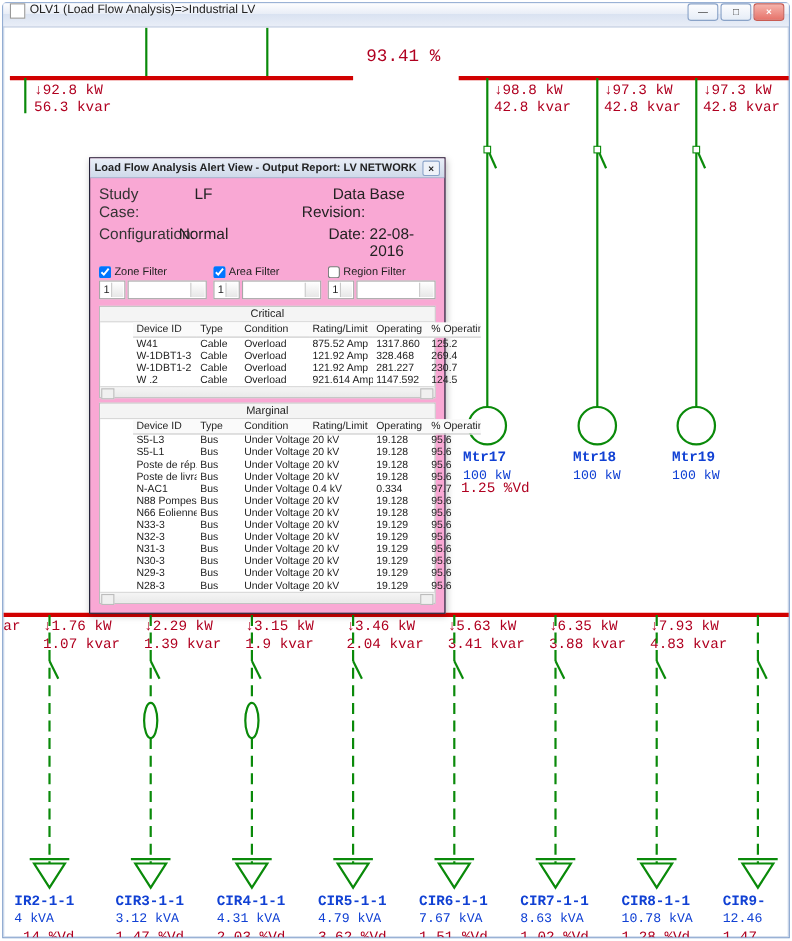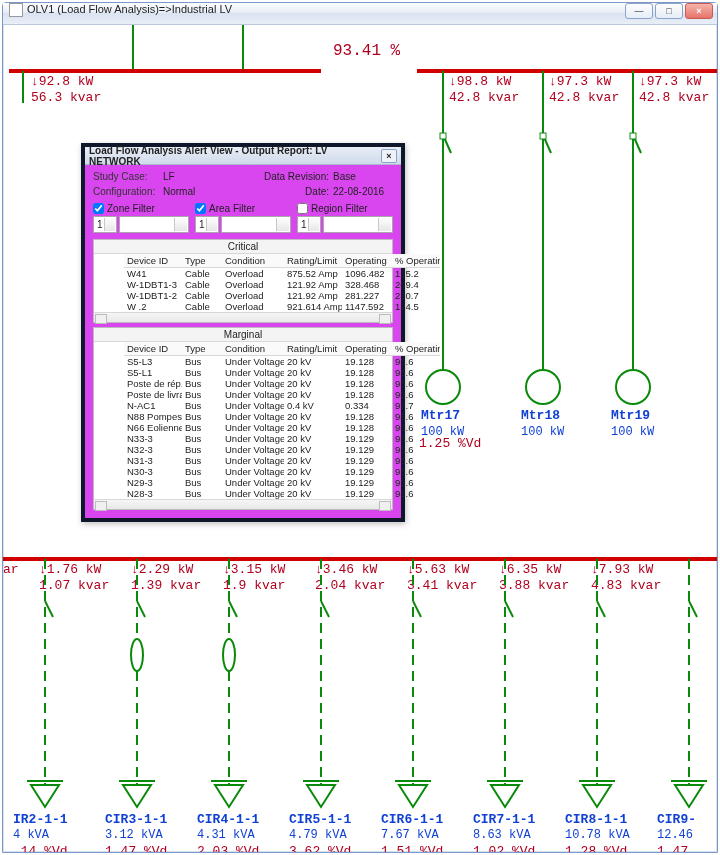--- a/index.html
+++ b/index.html
@@ -51,43 +51,43 @@
   .val-vd    { fill: #b00020; font: 13px "Courier New", monospace; }
   .lbl-blue  { fill: #1141d4; font: bold 13px "Courier New", monospace; }
   .lbl-blue-s{ fill: #1141d4; font: 12px "Courier New", monospace; }
   .pct       { fill: #b00020; font: 16px "Courier New", monospace; }
 
   
   .dialog {
     position: absolute;
     left: 78px; top: 118px;
     width: 324px;
-    background: #d946ef;
-    border: 4px solid #0f172a;
+    background: #f9a8d4;
+    border: 1px solid #0f172a;
     box-shadow: 1px 2px 6px rgba(0,0,0,.25);
     font-size: 10px;
     color: #222;
   }
   .dlg-title {
     height: 18px;
     background: linear-gradient(#e9eef7,#cfdaea);
     border-bottom: 1px solid #aab9d1;
     display:flex; align-items:center; padding:0 4px;
     font-weight: bold;
   }
   .dlg-title .t { flex:1; font-size:10px; }
   .dlg-x {
     width:16px; height:14px; border:1px solid #8aa3c8; border-radius:2px;
     background:#eef2f9; display:flex; align-items:center; justify-content:center;
     font-size:9px;
   }
   .dlg-body { padding: 6px 8px 8px 8px; }
-  .dlg-row { display:flex; font-size:10px; margin-bottom:4px; }
+  .dlg-row { display:flex; font-size:14px; margin-bottom:4px; }
   .dlg-row .k { width:70px; color:#333; }
-  .dlg-row .v { width:50px; }
+  .dlg-row .v { width:50px;text-align:center; }
   .dlg-row .sp { flex:1; }
   .dlg-row .k2 { width:70px; text-align:right; padding-right:4px;}
   .dlg-row .v2 { width:60px; }
   .filters { display:flex; gap:6px; margin:6px 0 6px 0; }
   .fgroup { flex:1; }
   .fchk { display:flex; align-items:flex-end; gap:3px; font-size:10px; margin-bottom:2px; }
   .fchk input { margin:0; width:11px; height:11px; }
   .frow { display:flex; gap:2px; }
   .spin {
     width:24px; height:17px; border:1px solid #a8a8a8; background:#fff;
@@ -360,21 +360,21 @@
               <th class="c-op">Operating</th>
               <th class="c-pct">% Operating</th>
             </tr>
               </thead>
             <tbody id="crit-body">
                 <tr>
                   <td>W41</td>
                   <td>Cable</td>
                   <td>Overload</td>
                   <td>875.52 Amp</td>
-                  <td>1096.482</td>
+                  <td>1317.860</td>
                   <td>125.2</td>
                 </tr>
                 <tr>
                   <td>W-1DBT1-3</td>
                   <td>Cable</td>
                   <td>Overload</td>
                   <td>121.92 Amp</td>
                   <td>328.468</td>
                   <td>269.4</td>
                 </tr>

